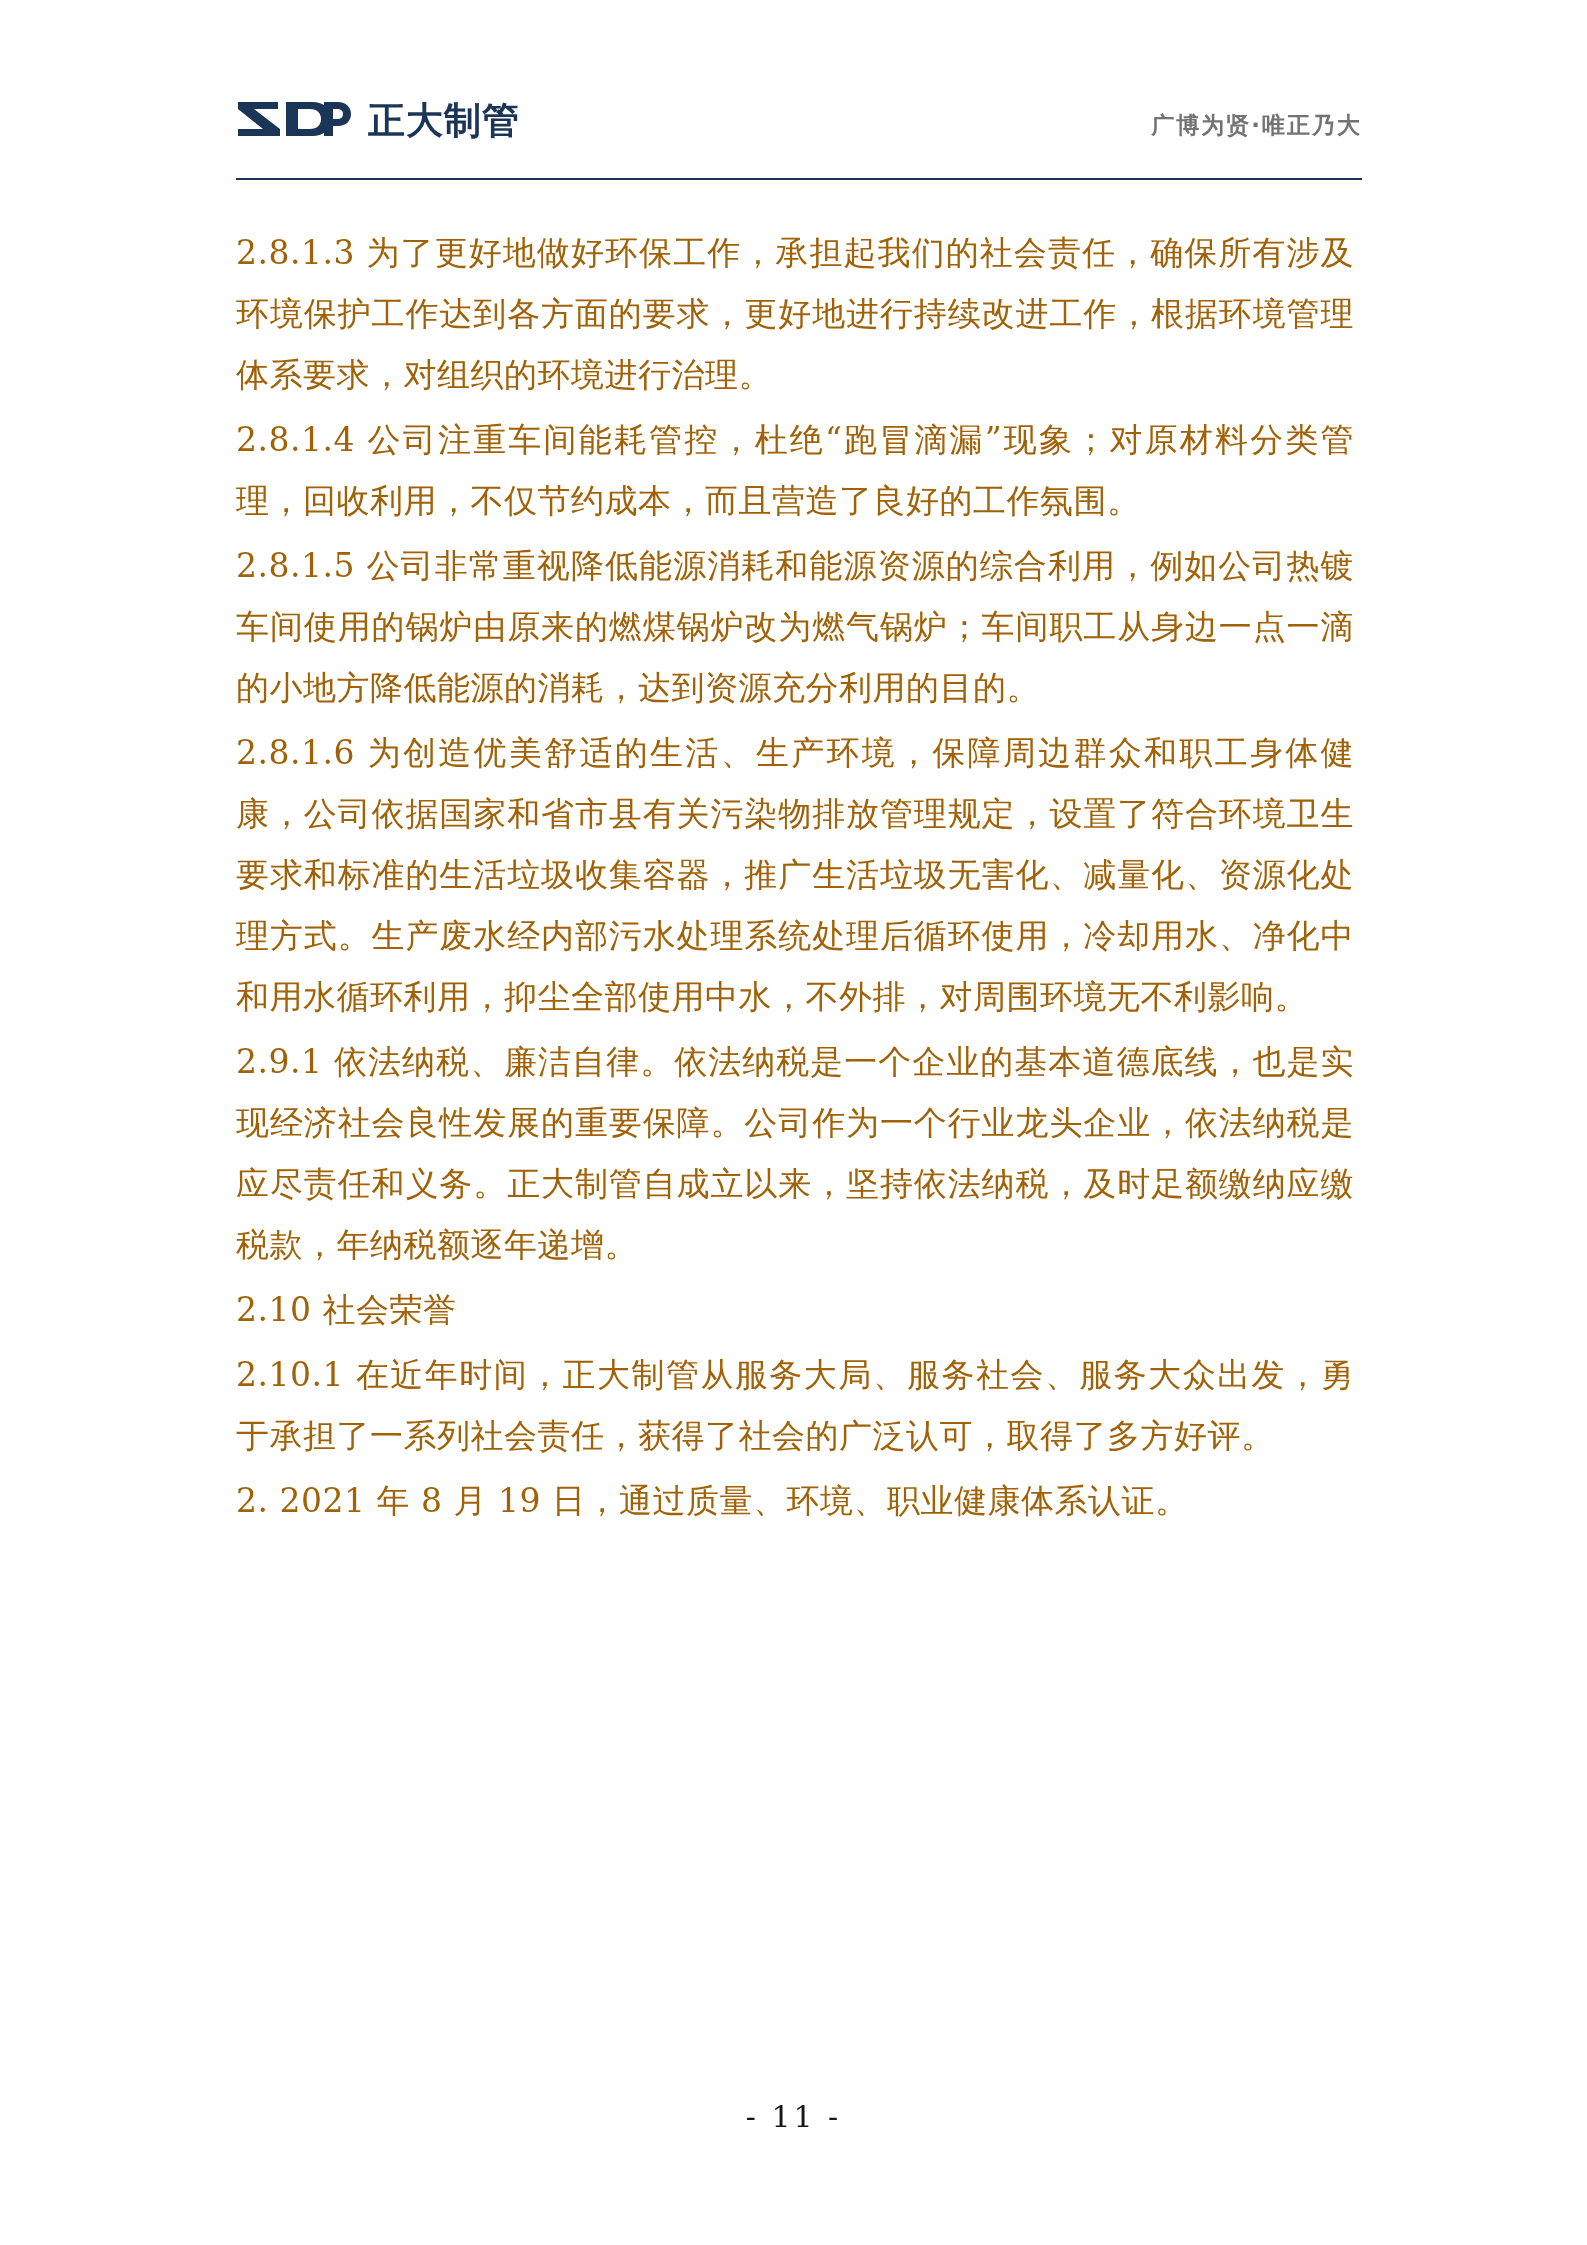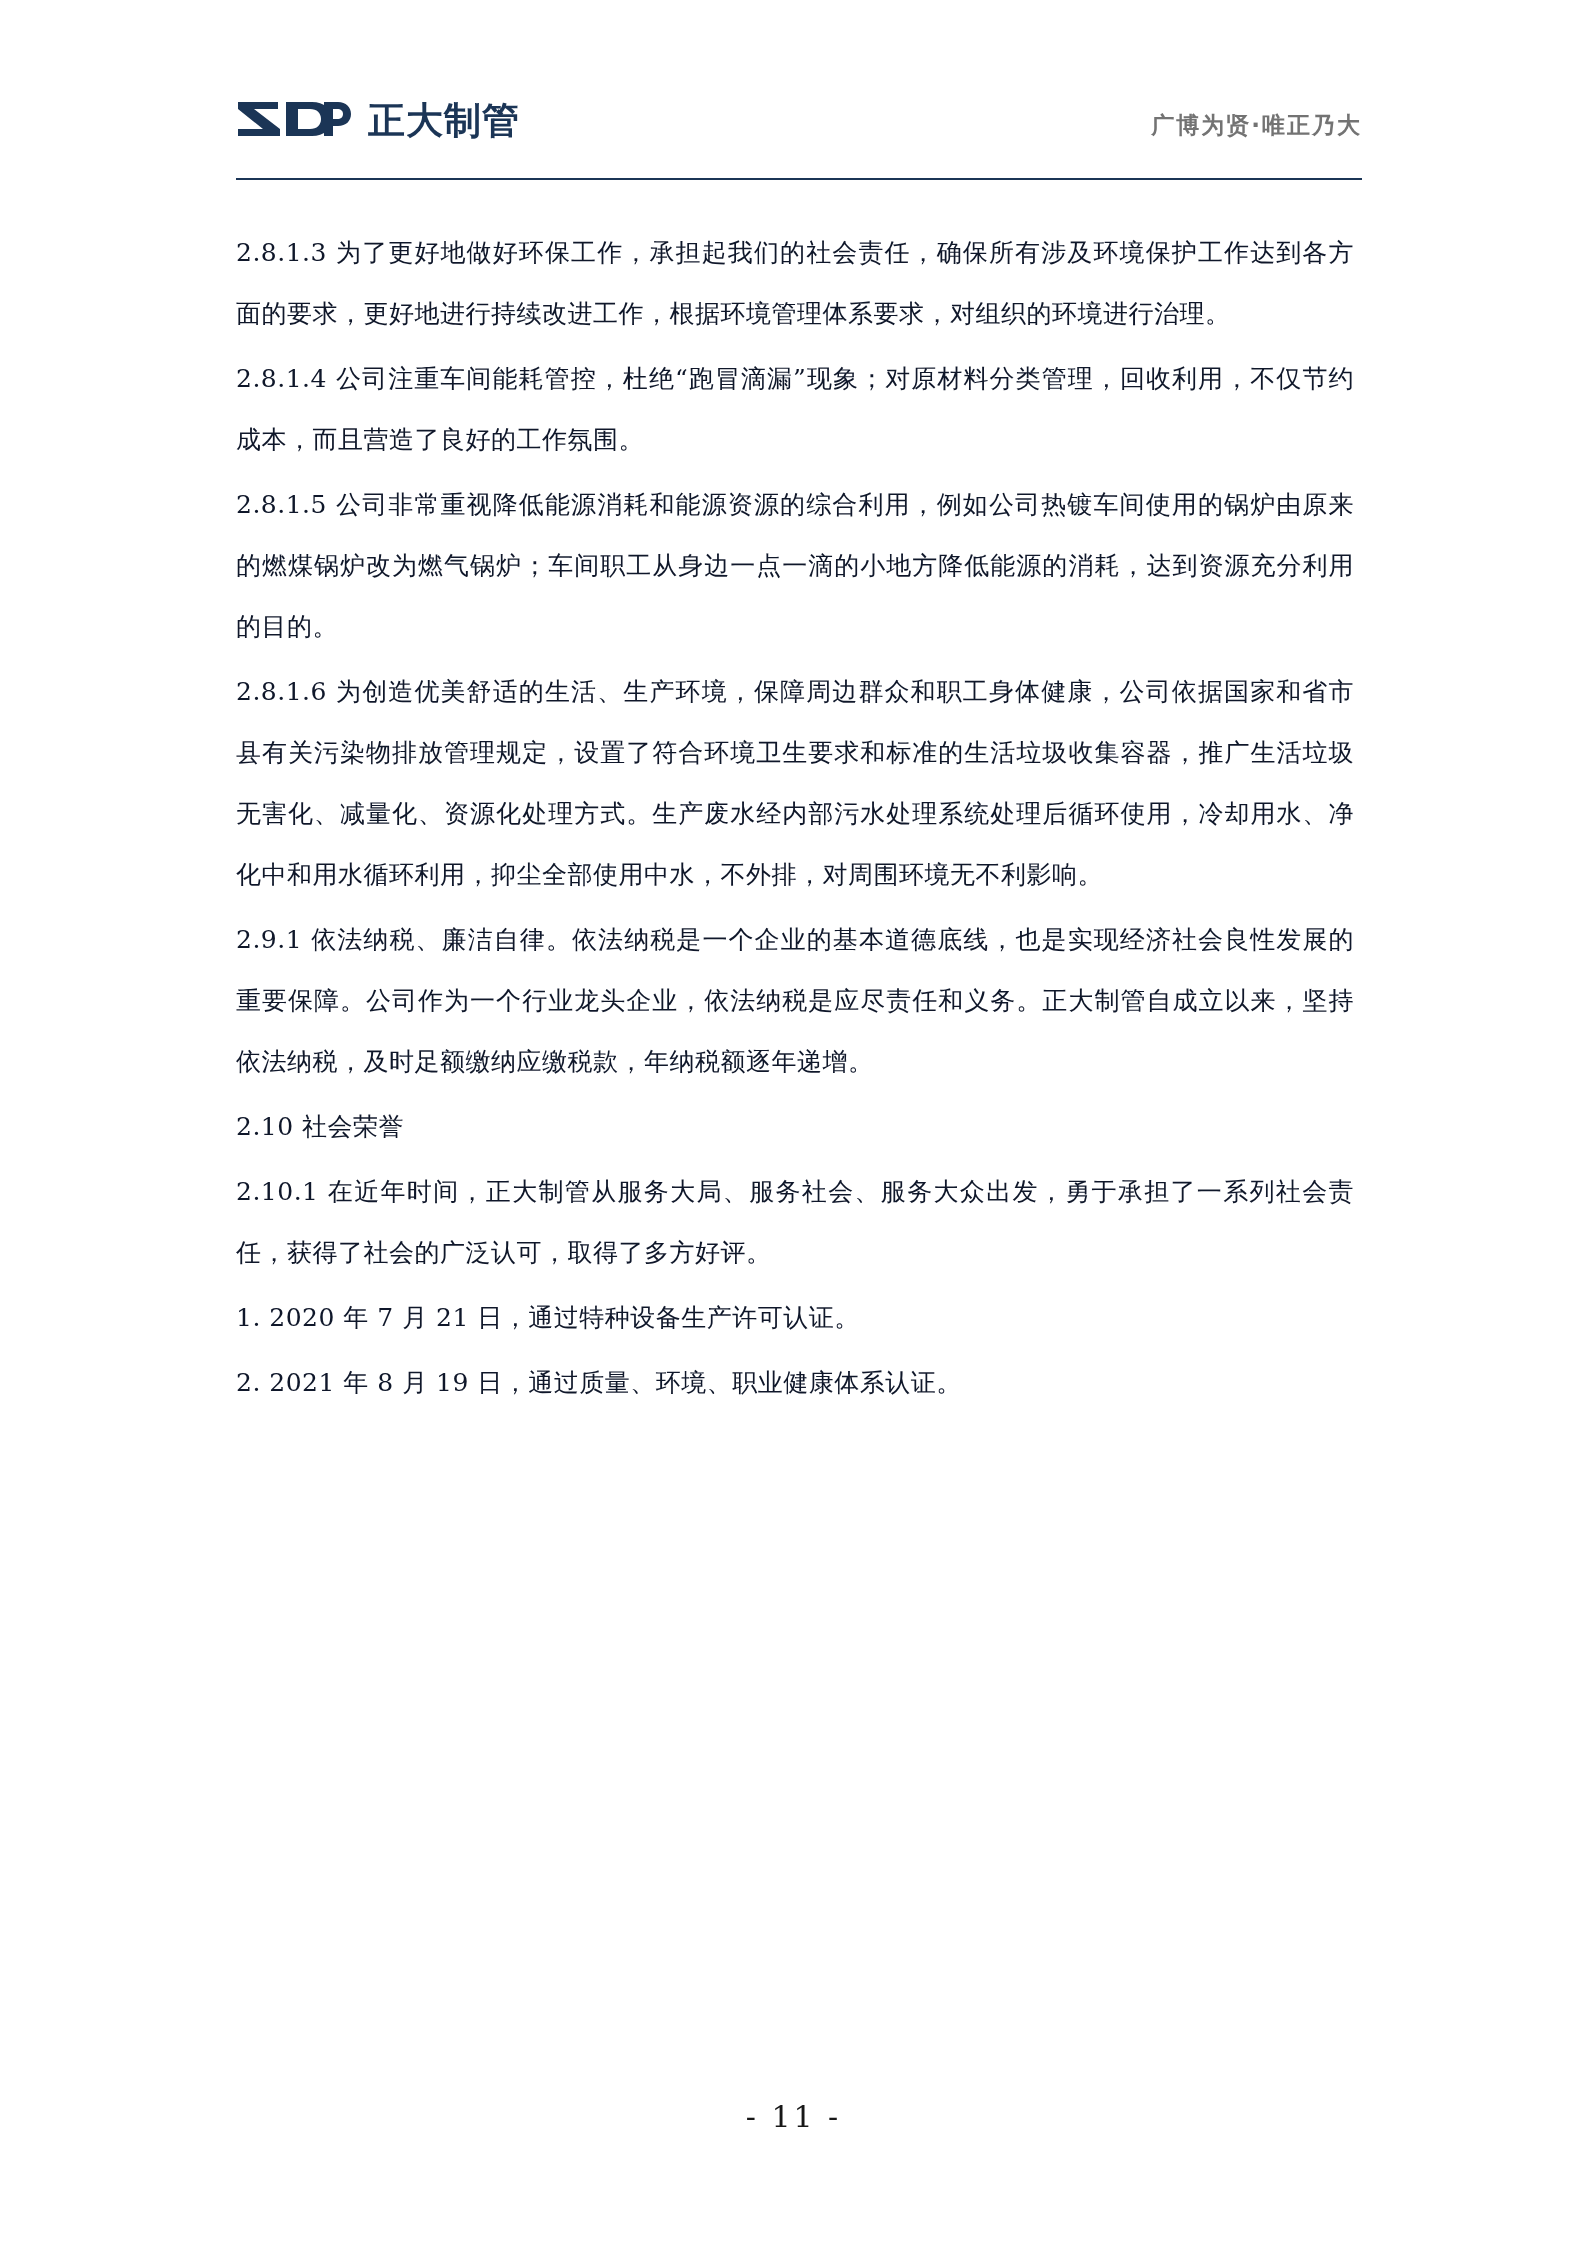--- a/index.html
+++ b/index.html
@@ -70,26 +70,26 @@
 
   
   .content {
     position: absolute;
     top: 222px;
     left: 236px;
     width: 1118px;
   }
   p.para {
     margin: 0 0 4px 0;
-    font-size: 25px;
+    font-size: 33px;
     line-height: 61px;
     text-align: justify;
     text-justify: inter-ideograph;
     letter-spacing: 0.5px;
-    color: #0f172a;
+    color: #a16207;
     font-family: "DejaVu Serif", "Liberation Serif", serif;
   }
   p.para.heading {
     font-weight: normal;
   }
   p.para.indent-list {
     text-indent: 0;
   }
 
   
@@ -129,19 +129,18 @@
   <div class="header-rule"></div>
 
   <div class="content">
     <p class="para">2.8.1.3 为了更好地做好环保工作，承担起我们的社会责任，确保所有涉及环境保护工作达到各方面的要求，更好地进行持续改进工作，根据环境管理体系要求，对组织的环境进行治理。</p>
     <p class="para">2.8.1.4 公司注重车间能耗管控，杜绝“跑冒滴漏”现象；对原材料分类管理，回收利用，不仅节约成本，而且营造了良好的工作氛围。</p>
     <p class="para">2.8.1.5 公司非常重视降低能源消耗和能源资源的综合利用，例如公司热镀车间使用的锅炉由原来的燃煤锅炉改为燃气锅炉；车间职工从身边一点一滴的小地方降低能源的消耗，达到资源充分利用的目的。</p>
     <p class="para">2.8.1.6 为创造优美舒适的生活、生产环境，保障周边群众和职工身体健康，公司依据国家和省市县有关污染物排放管理规定，设置了符合环境卫生要求和标准的生活垃圾收集容器，推广生活垃圾无害化、减量化、资源化处理方式。生产废水经内部污水处理系统处理后循环使用，冷却用水、净化中和用水循环利用，抑尘全部使用中水，不外排，对周围环境无不利影响。</p>
     <p class="para">2.9.1 依法纳税、廉洁自律。依法纳税是一个企业的基本道德底线，也是实现经济社会良性发展的重要保障。公司作为一个行业龙头企业，依法纳税是应尽责任和义务。正大制管自成立以来，坚持依法纳税，及时足额缴纳应缴税款，年纳税额逐年递增。</p>
     <p class="para heading">2.10 社会荣誉</p>
     <p class="para">2.10.1 在近年时间，正大制管从服务大局、服务社会、服务大众出发，勇于承担了一系列社会责任，获得了社会的广泛认可，取得了多方好评。</p>
-    <p class="para indent-list">1. 2020 年 7 月 21 日，通过特种设备生产许可认证。</p>
     <p class="para indent-list">2. 2021 年 8 月 19 日，通过质量、环境、职业健康体系认证。</p>
   </div>
 
   <div class="page-number">- 11 -</div>
 
 </div>
 
 </body></html>

